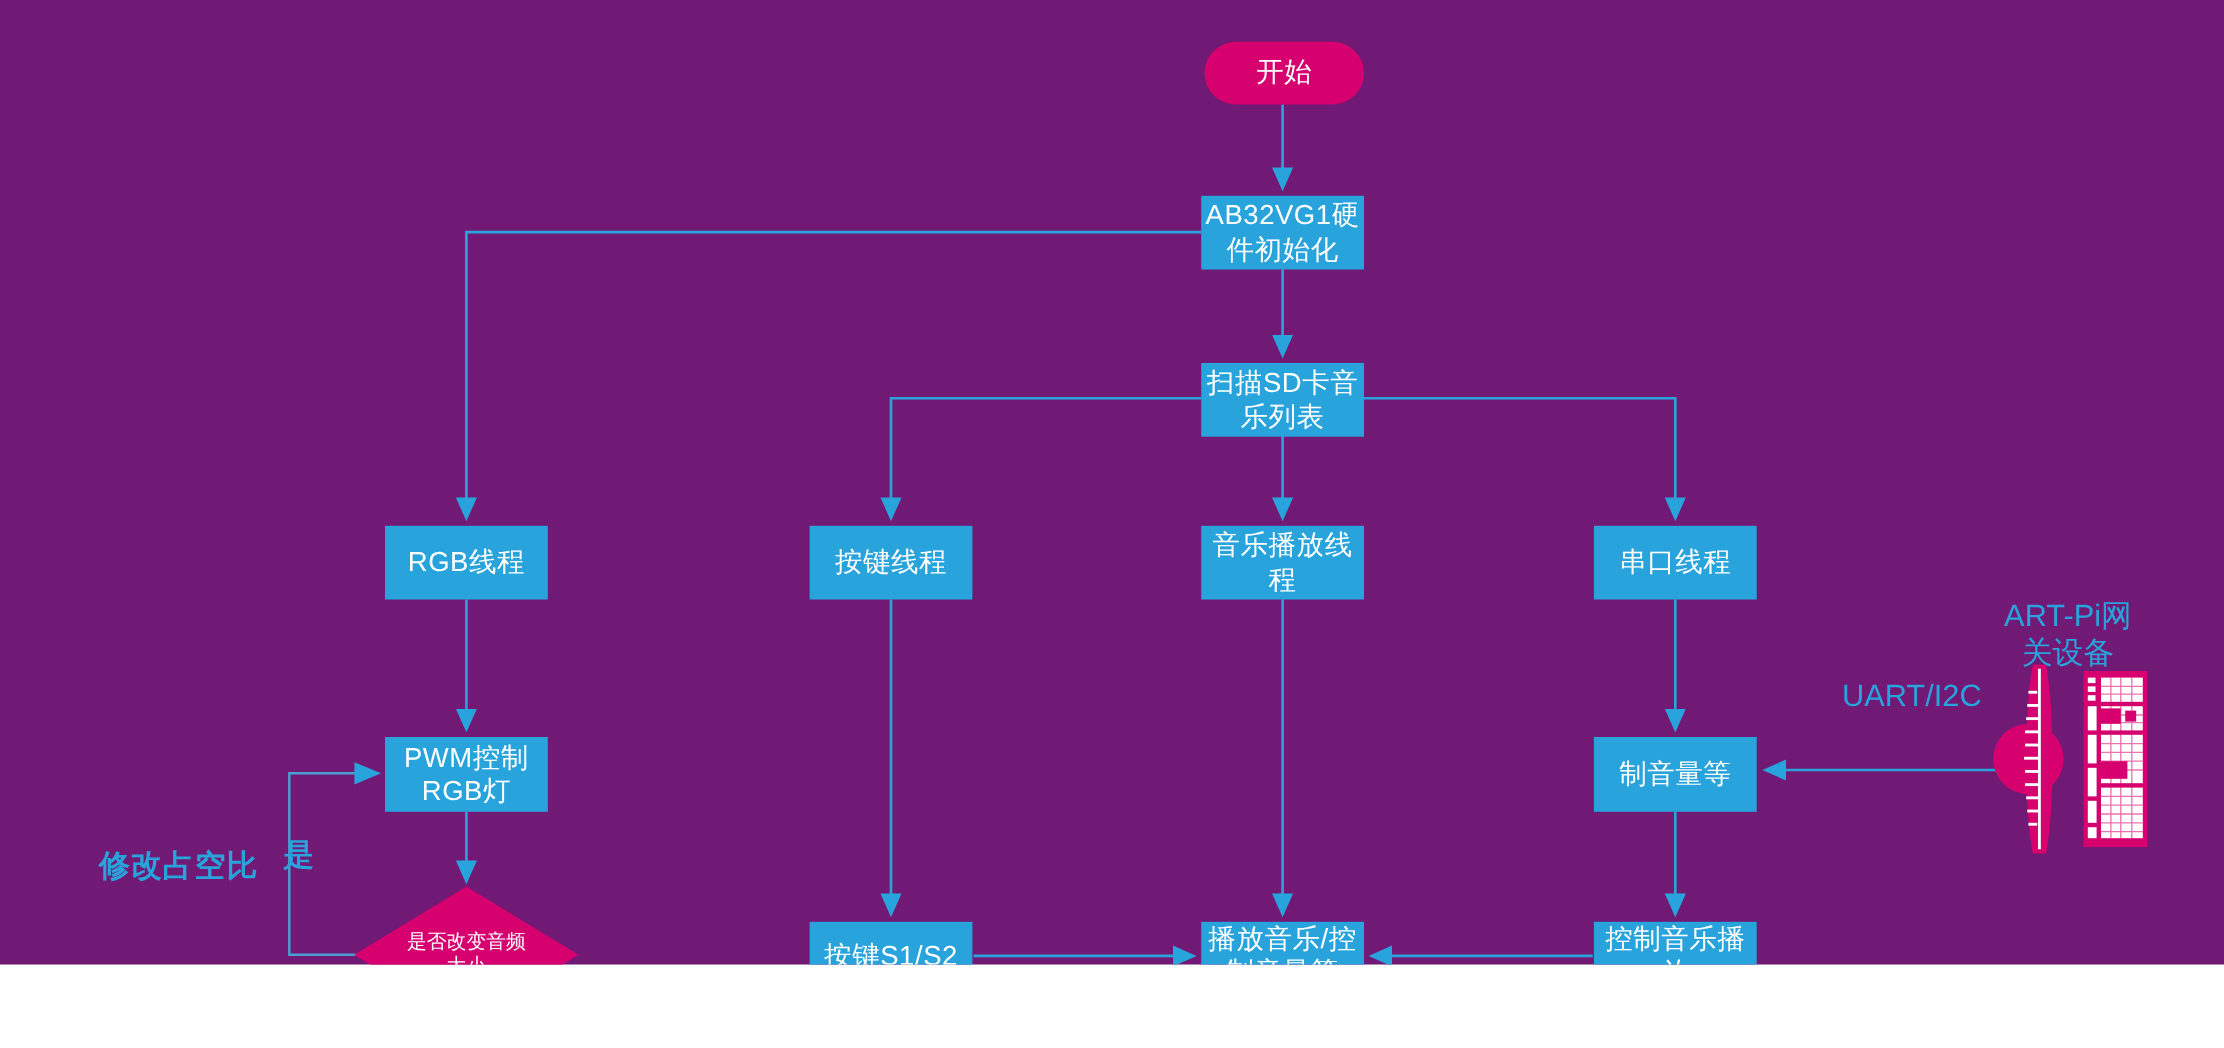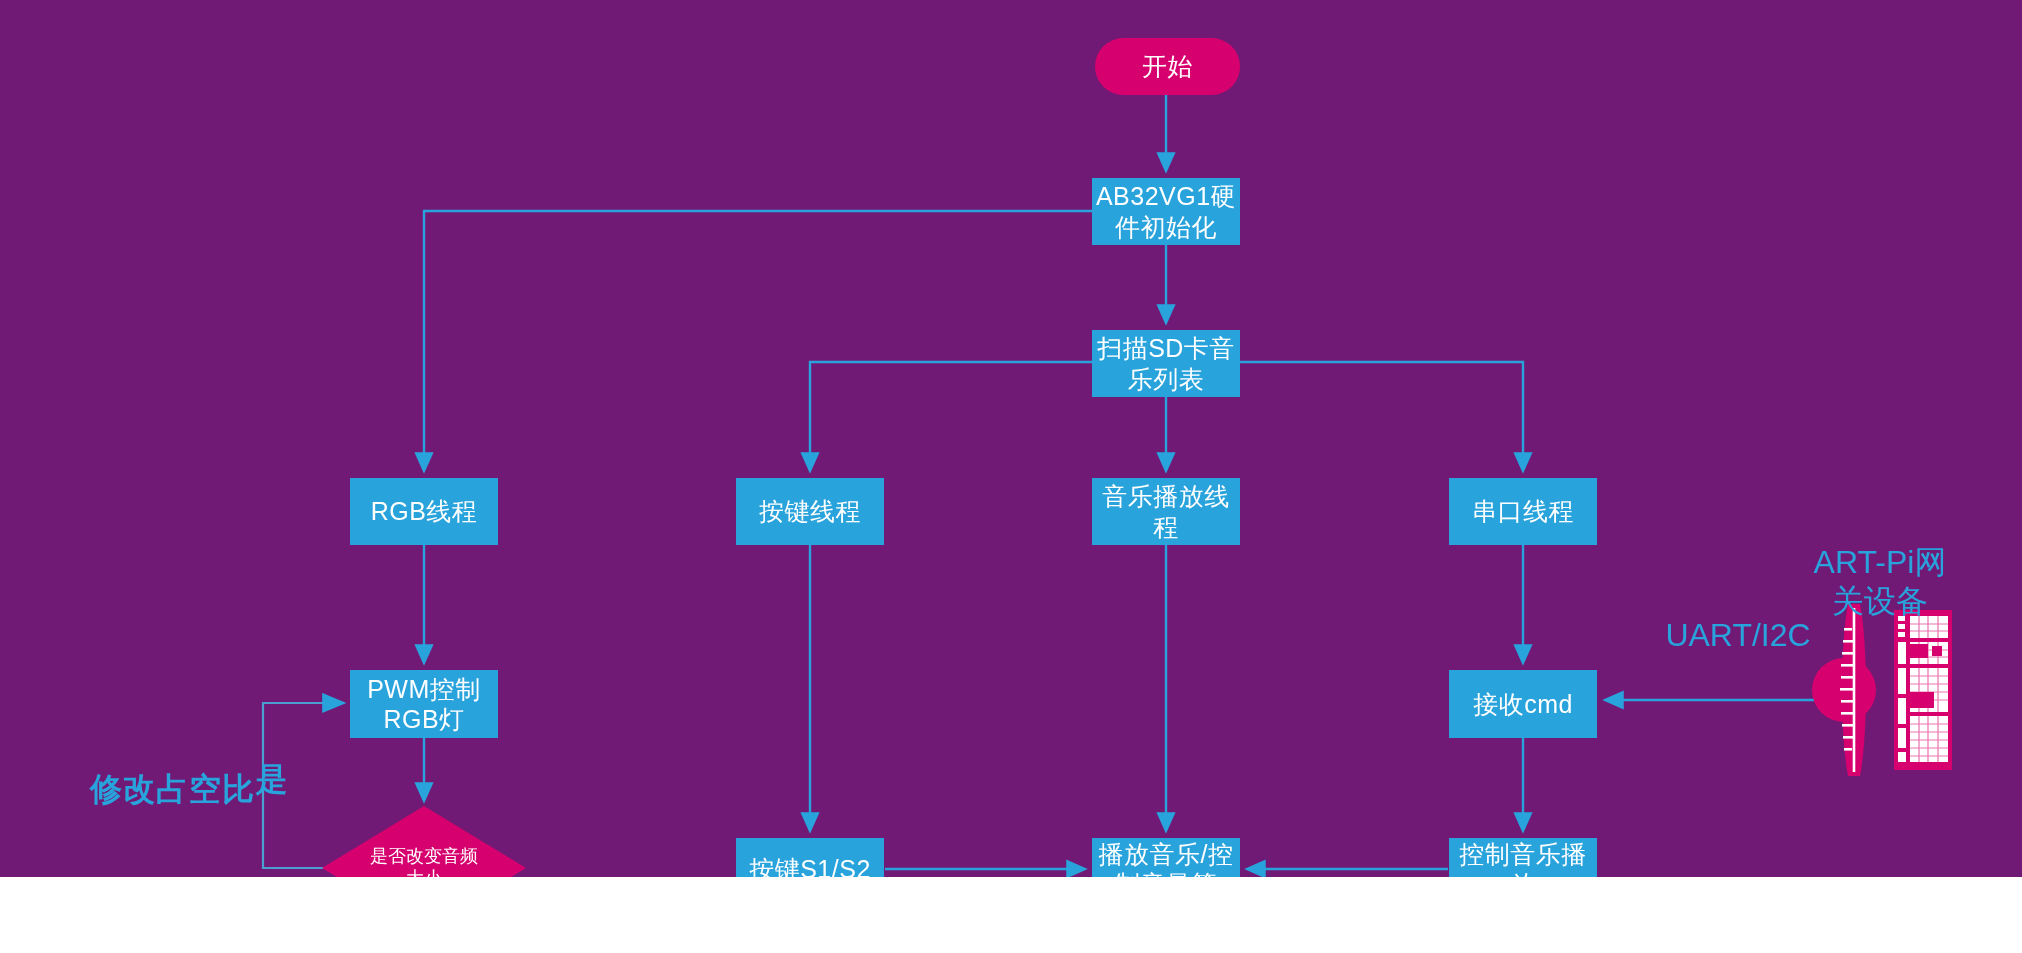--- a/index.html
+++ b/index.html
@@ -61,21 +61,21 @@
     justify-content:center;
     text-align:center;
     color:#ffffff;
     font-size:18px;
     line-height:1.22;
     white-space:pre-line;
   }
   .edge-label{
     position:absolute;
     color:#29A3DC;
-    font-size:32px;
+    font-size:28px;
     z-index:4;
     white-space:pre-line;
     text-align:center;
   }
   .edge-label.bold{
     font-weight:bold;
     letter-spacing:1px;
   }
   .device{
     position:absolute;
@@ -167,21 +167,21 @@
   <div class="node process" style="left:350px; top:670px; width:148px; height:68px;">
     <span>PWM控制
 RGB灯</span>
   </div>
 
   <div class="node process" style="left:1449px; top:478px; width:148px; height:67px;">
     <span>串口线程</span>
   </div>
 
   <div class="node process" style="left:1449px; top:670px; width:148px; height:68px;">
-    <span>接收cmd</span>
+    <span>制音量等</span>
   </div>
 
   <div class="diamond-wrap" style="left:322px; top:806px; width:204px; height:124px;">
     <svg width="204" height="124" viewBox="0 0 204 124" xmlns="http://www.w3.org/2000/svg">
       <polygon points="102,0 204,62 102,124 0,62" fill="#D6006E"></polygon>
     </svg>
     <div class="diamond-label">是否改变音频
 大小</div>
   </div>
 

